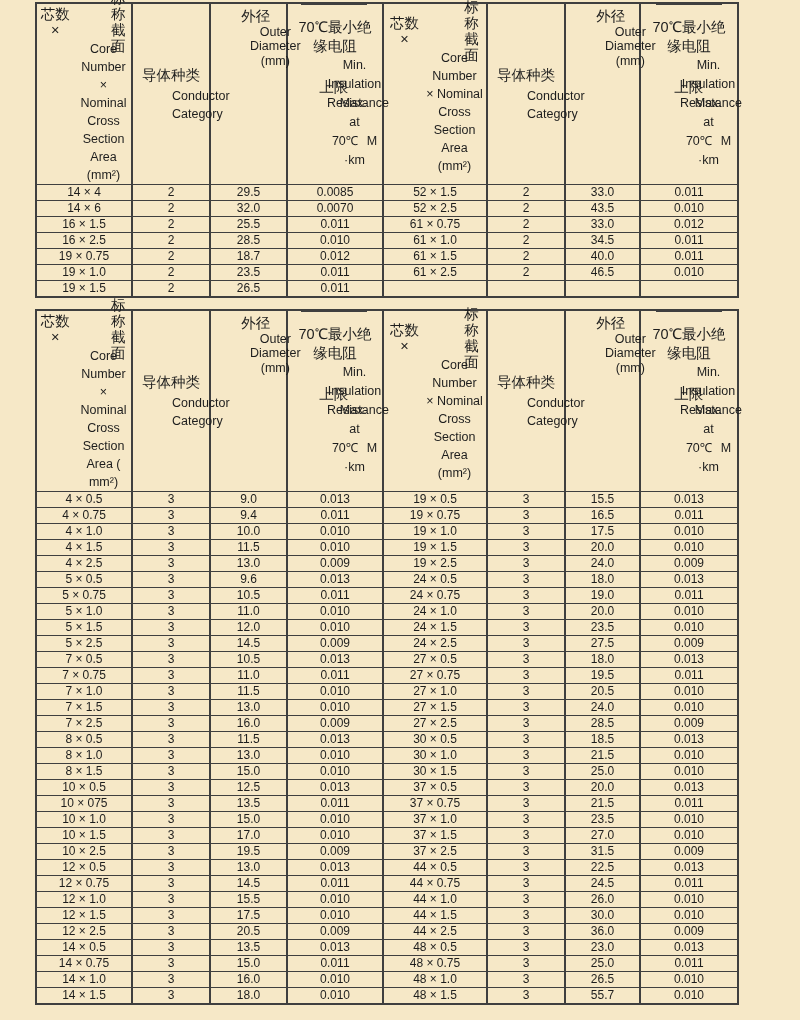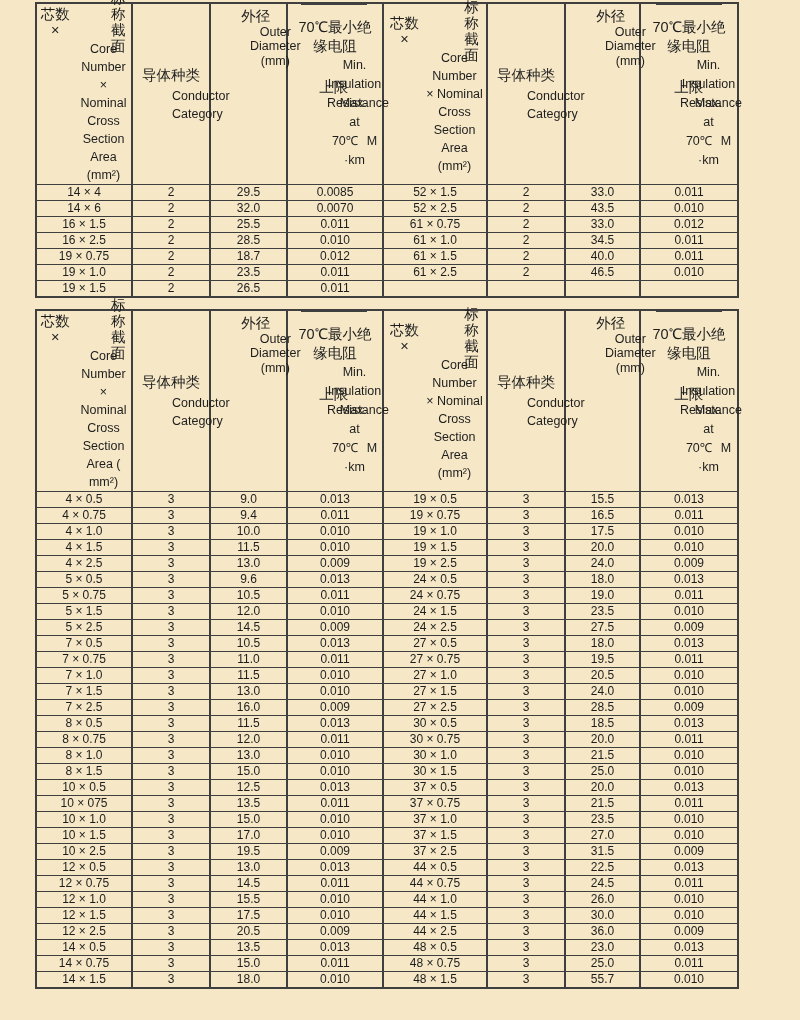--- a/index.html
+++ b/index.html
@@ -396,20 +396,30 @@
           <td>5 × 0.75</td>
           <td>3</td>
           <td>10.5</td>
           <td>0.011</td>
           <td>24 × 0.75</td>
           <td>3</td>
           <td>19.0</td>
           <td>0.011</td>
         </tr>
         <tr>
+          <td>5 × 1.0</td>
+          <td>3</td>
+          <td>11.0</td>
+          <td>0.010</td>
+          <td>24 × 1.0</td>
+          <td>3</td>
+          <td>20.0</td>
+          <td>0.010</td>
+        </tr>
+        <tr>
           <td>5 × 1.5</td>
           <td>3</td>
           <td>12.0</td>
           <td>0.010</td>
           <td>24 × 1.5</td>
           <td>3</td>
           <td>23.5</td>
           <td>0.010</td>
         </tr>
         <tr>
@@ -476,168 +486,168 @@
           <td>8 × 0.5</td>
           <td>3</td>
           <td>11.5</td>
           <td>0.013</td>
           <td>30 × 0.5</td>
           <td>3</td>
           <td>18.5</td>
           <td>0.013</td>
         </tr>
         <tr>
-          <td>8 × 0.75</td>
-          <td>3</td>
-          <td>12.0</td>
-          <td>0.011</td>
-          <td>30 × 0.75</td>
+          <td>8 × 1.0</td>
+          <td>3</td>
+          <td>13.0</td>
+          <td>0.010</td>
+          <td>30 × 1.0</td>
+          <td>3</td>
+          <td>21.5</td>
+          <td>0.010</td>
+        </tr>
+        <tr>
+          <td>8 × 1.5</td>
+          <td>3</td>
+          <td>15.0</td>
+          <td>0.010</td>
+          <td>30 × 1.5</td>
+          <td>3</td>
+          <td>25.0</td>
+          <td>0.010</td>
+        </tr>
+        <tr>
+          <td>10 × 0.5</td>
+          <td>3</td>
+          <td>12.5</td>
+          <td>0.013</td>
+          <td>37 × 0.5</td>
           <td>3</td>
           <td>20.0</td>
-          <td>0.011</td>
-        </tr>
-        <tr>
-          <td>8 × 1.0</td>
+          <td>0.013</td>
+        </tr>
+        <tr>
+          <td>10 × 075</td>
+          <td>3</td>
+          <td>13.5</td>
+          <td>0.011</td>
+          <td>37 × 0.75</td>
+          <td>3</td>
+          <td>21.5</td>
+          <td>0.011</td>
+        </tr>
+        <tr>
+          <td>10 × 1.0</td>
+          <td>3</td>
+          <td>15.0</td>
+          <td>0.010</td>
+          <td>37 × 1.0</td>
+          <td>3</td>
+          <td>23.5</td>
+          <td>0.010</td>
+        </tr>
+        <tr>
+          <td>10 × 1.5</td>
+          <td>3</td>
+          <td>17.0</td>
+          <td>0.010</td>
+          <td>37 × 1.5</td>
+          <td>3</td>
+          <td>27.0</td>
+          <td>0.010</td>
+        </tr>
+        <tr>
+          <td>10 × 2.5</td>
+          <td>3</td>
+          <td>19.5</td>
+          <td>0.009</td>
+          <td>37 × 2.5</td>
+          <td>3</td>
+          <td>31.5</td>
+          <td>0.009</td>
+        </tr>
+        <tr>
+          <td>12 × 0.5</td>
           <td>3</td>
           <td>13.0</td>
-          <td>0.010</td>
-          <td>30 × 1.0</td>
-          <td>3</td>
-          <td>21.5</td>
-          <td>0.010</td>
-        </tr>
-        <tr>
-          <td>8 × 1.5</td>
+          <td>0.013</td>
+          <td>44 × 0.5</td>
+          <td>3</td>
+          <td>22.5</td>
+          <td>0.013</td>
+        </tr>
+        <tr>
+          <td>12 × 0.75</td>
+          <td>3</td>
+          <td>14.5</td>
+          <td>0.011</td>
+          <td>44 × 0.75</td>
+          <td>3</td>
+          <td>24.5</td>
+          <td>0.011</td>
+        </tr>
+        <tr>
+          <td>12 × 1.0</td>
+          <td>3</td>
+          <td>15.5</td>
+          <td>0.010</td>
+          <td>44 × 1.0</td>
+          <td>3</td>
+          <td>26.0</td>
+          <td>0.010</td>
+        </tr>
+        <tr>
+          <td>12 × 1.5</td>
+          <td>3</td>
+          <td>17.5</td>
+          <td>0.010</td>
+          <td>44 × 1.5</td>
+          <td>3</td>
+          <td>30.0</td>
+          <td>0.010</td>
+        </tr>
+        <tr>
+          <td>12 × 2.5</td>
+          <td>3</td>
+          <td>20.5</td>
+          <td>0.009</td>
+          <td>44 × 2.5</td>
+          <td>3</td>
+          <td>36.0</td>
+          <td>0.009</td>
+        </tr>
+        <tr>
+          <td>14 × 0.5</td>
+          <td>3</td>
+          <td>13.5</td>
+          <td>0.013</td>
+          <td>48 × 0.5</td>
+          <td>3</td>
+          <td>23.0</td>
+          <td>0.013</td>
+        </tr>
+        <tr>
+          <td>14 × 0.75</td>
           <td>3</td>
           <td>15.0</td>
-          <td>0.010</td>
-          <td>30 × 1.5</td>
+          <td>0.011</td>
+          <td>48 × 0.75</td>
           <td>3</td>
           <td>25.0</td>
-          <td>0.010</td>
-        </tr>
-        <tr>
-          <td>10 × 0.5</td>
-          <td>3</td>
-          <td>12.5</td>
-          <td>0.013</td>
-          <td>37 × 0.5</td>
-          <td>3</td>
-          <td>20.0</td>
-          <td>0.013</td>
-        </tr>
-        <tr>
-          <td>10 × 075</td>
-          <td>3</td>
-          <td>13.5</td>
-          <td>0.011</td>
-          <td>37 × 0.75</td>
-          <td>3</td>
-          <td>21.5</td>
-          <td>0.011</td>
-        </tr>
-        <tr>
-          <td>10 × 1.0</td>
-          <td>3</td>
-          <td>15.0</td>
-          <td>0.010</td>
-          <td>37 × 1.0</td>
-          <td>3</td>
-          <td>23.5</td>
-          <td>0.010</td>
-        </tr>
-        <tr>
-          <td>10 × 1.5</td>
-          <td>3</td>
-          <td>17.0</td>
-          <td>0.010</td>
-          <td>37 × 1.5</td>
-          <td>3</td>
-          <td>27.0</td>
-          <td>0.010</td>
-        </tr>
-        <tr>
-          <td>10 × 2.5</td>
-          <td>3</td>
-          <td>19.5</td>
-          <td>0.009</td>
-          <td>37 × 2.5</td>
-          <td>3</td>
-          <td>31.5</td>
-          <td>0.009</td>
-        </tr>
-        <tr>
-          <td>12 × 0.5</td>
-          <td>3</td>
-          <td>13.0</td>
-          <td>0.013</td>
-          <td>44 × 0.5</td>
-          <td>3</td>
-          <td>22.5</td>
-          <td>0.013</td>
-        </tr>
-        <tr>
-          <td>12 × 0.75</td>
-          <td>3</td>
-          <td>14.5</td>
-          <td>0.011</td>
-          <td>44 × 0.75</td>
-          <td>3</td>
-          <td>24.5</td>
-          <td>0.011</td>
-        </tr>
-        <tr>
-          <td>12 × 1.0</td>
-          <td>3</td>
-          <td>15.5</td>
-          <td>0.010</td>
-          <td>44 × 1.0</td>
-          <td>3</td>
-          <td>26.0</td>
-          <td>0.010</td>
-        </tr>
-        <tr>
-          <td>12 × 1.5</td>
-          <td>3</td>
-          <td>17.5</td>
-          <td>0.010</td>
-          <td>44 × 1.5</td>
-          <td>3</td>
-          <td>30.0</td>
-          <td>0.010</td>
-        </tr>
-        <tr>
-          <td>12 × 2.5</td>
-          <td>3</td>
-          <td>20.5</td>
-          <td>0.009</td>
-          <td>44 × 2.5</td>
-          <td>3</td>
-          <td>36.0</td>
-          <td>0.009</td>
-        </tr>
-        <tr>
-          <td>14 × 0.5</td>
-          <td>3</td>
-          <td>13.5</td>
-          <td>0.013</td>
-          <td>48 × 0.5</td>
-          <td>3</td>
-          <td>23.0</td>
-          <td>0.013</td>
-        </tr>
-        <tr>
-          <td>14 × 0.75</td>
-          <td>3</td>
-          <td>15.0</td>
-          <td>0.011</td>
-          <td>48 × 0.75</td>
-          <td>3</td>
-          <td>25.0</td>
-          <td>0.011</td>
+          <td>0.011</td>
+        </tr>
+        <tr>
+          <td>14 × 1.0</td>
+          <td>3</td>
+          <td>16.0</td>
+          <td>0.010</td>
+          <td>48 × 1.0</td>
+          <td>3</td>
+          <td>26.5</td>
+          <td>0.010</td>
         </tr>
         <tr>
           <td>14 × 1.5</td>
           <td>3</td>
           <td>18.0</td>
           <td>0.010</td>
           <td>48 × 1.5</td>
           <td>3</td>
           <td>55.7</td>
           <td>0.010</td>

